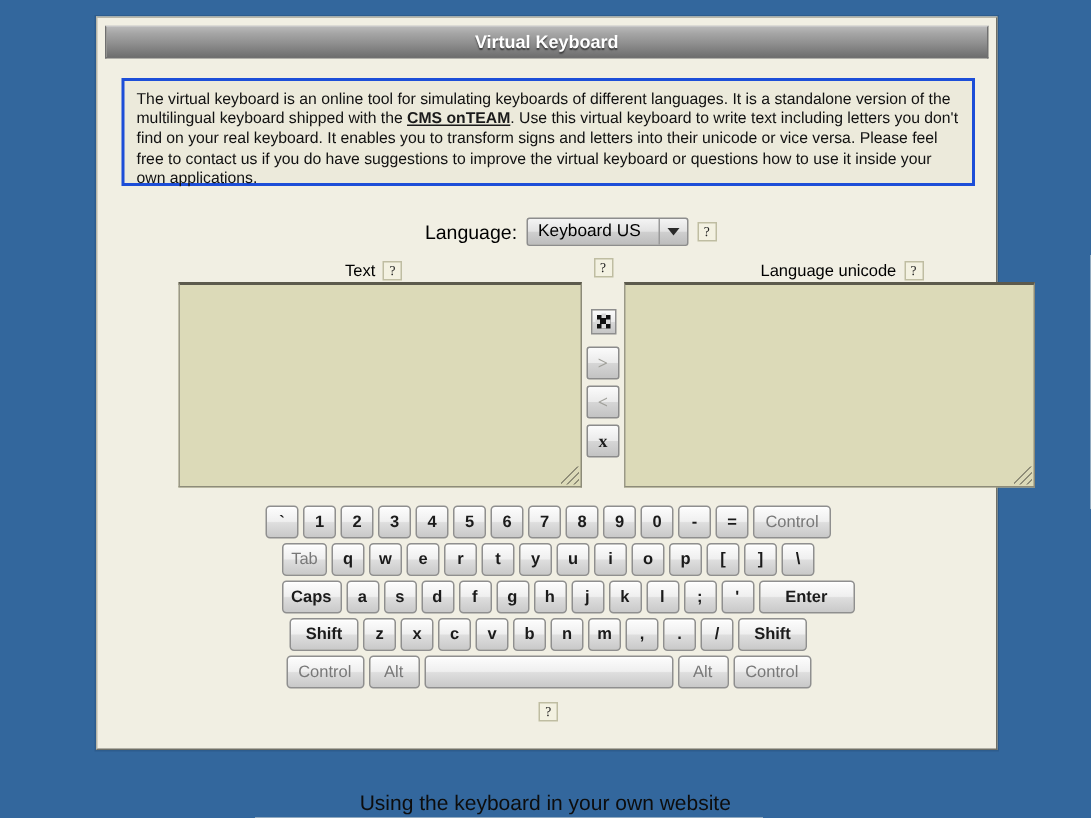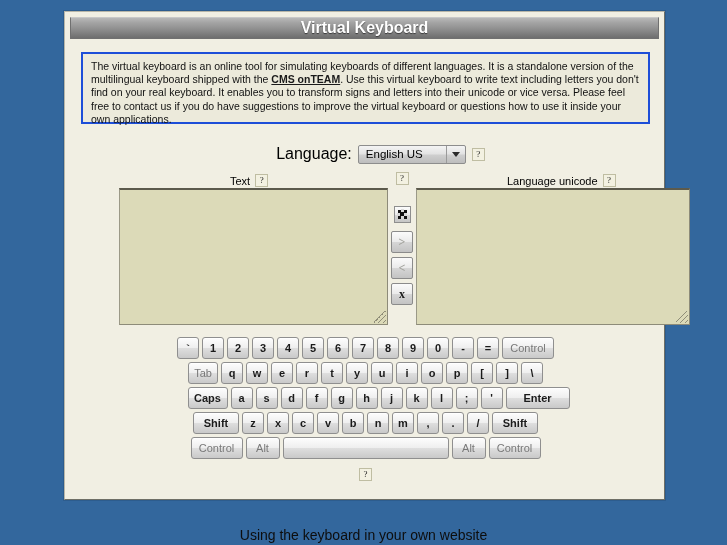--- a/index.html
+++ b/index.html
@@ -37,21 +37,21 @@
     position: absolute;
     left: 5px;
     top: 5px;
     width: 589px;
     height: 22px;
     background: linear-gradient(to bottom, #b8b8b8 0%, #a5a5a5 22%, #8f8f8f 55%, #6e6e6e 100%);
     border: 1px solid #707070;
     border-top-color: #c8c8c8;
     box-sizing: border-box;
     color: #ffffff;
-    font-size: 16px;
+    font-size: 12px;
     font-weight: bold;
     text-align: center;
     line-height: 20px;
     text-shadow: 0 1px 1px rgba(0,0,0,0.55);
   }
 
   
   #description-box {
     position: absolute;
     left: 16px;
@@ -79,21 +79,21 @@
     left: 0;
     top: 131px;
     width: 601px;
     height: 22px;
     display: flex;
     justify-content: center;
     align-items: center;
     gap: 6px;
   }
   #language-label {
-    font-size: 16px;
+    font-size: 13px;
     color: #000;
     padding-left: 30px;
   }
   #language-select {
     width: 108px;
     height: 19px;
     background: linear-gradient(to bottom, #f4f4f4 0%, #e2e2e2 48%, #cfcfcf 52%, #bdbdbd 100%);
     border: 1px solid #8d8d8d;
     border-radius: 2px;
     box-sizing: border-box;
@@ -315,21 +315,21 @@
     <span>Virtual Keyboard</span>
   </div>
 
   <div id="description-box">
     <span>The virtual keyboard is an online tool for simulating keyboards of different languages. It is a standalone version of the multilingual keyboard shipped with the </span><span class="lnk">CMS onTEAM</span><span>. Use this virtual keyboard to write text including letters you don't find on your real keyboard. It enables you to transform signs and letters into their unicode or vice versa. Please feel free to contact us if you do have suggestions to improve the virtual keyboard or questions how to use it inside your own applications.</span>
   </div>
 
   <div id="language-row">
     <span id="language-label">Language:</span>
     <div id="language-select">
-      <span class="sel-value">English US</span>
+      <span class="sel-value">Keyboard US</span>
       <span class="sel-arrow">
           <span class="tri-down"></span>
         </span>
     </div>
     <div class="help-btn">?</div>
   </div>
 
   <div id="editor-area">
 
     <div class="ta-label" id="label-text">

